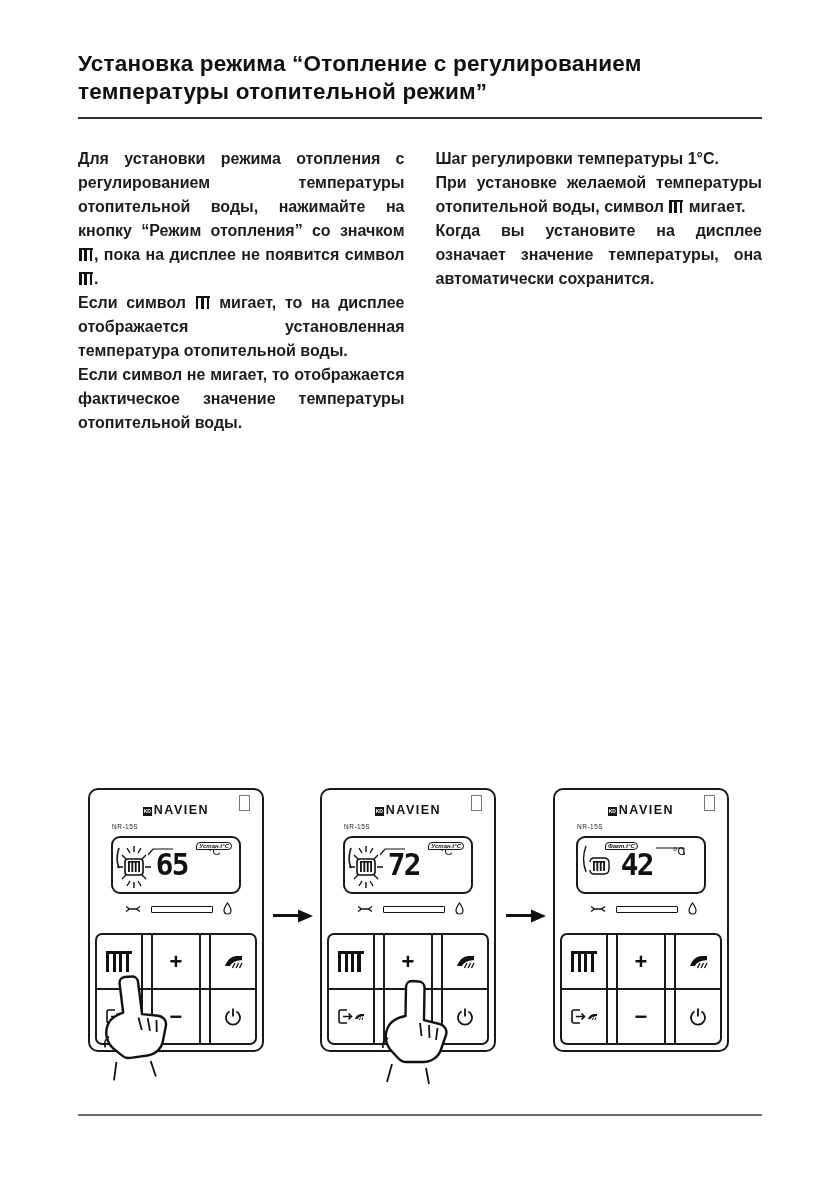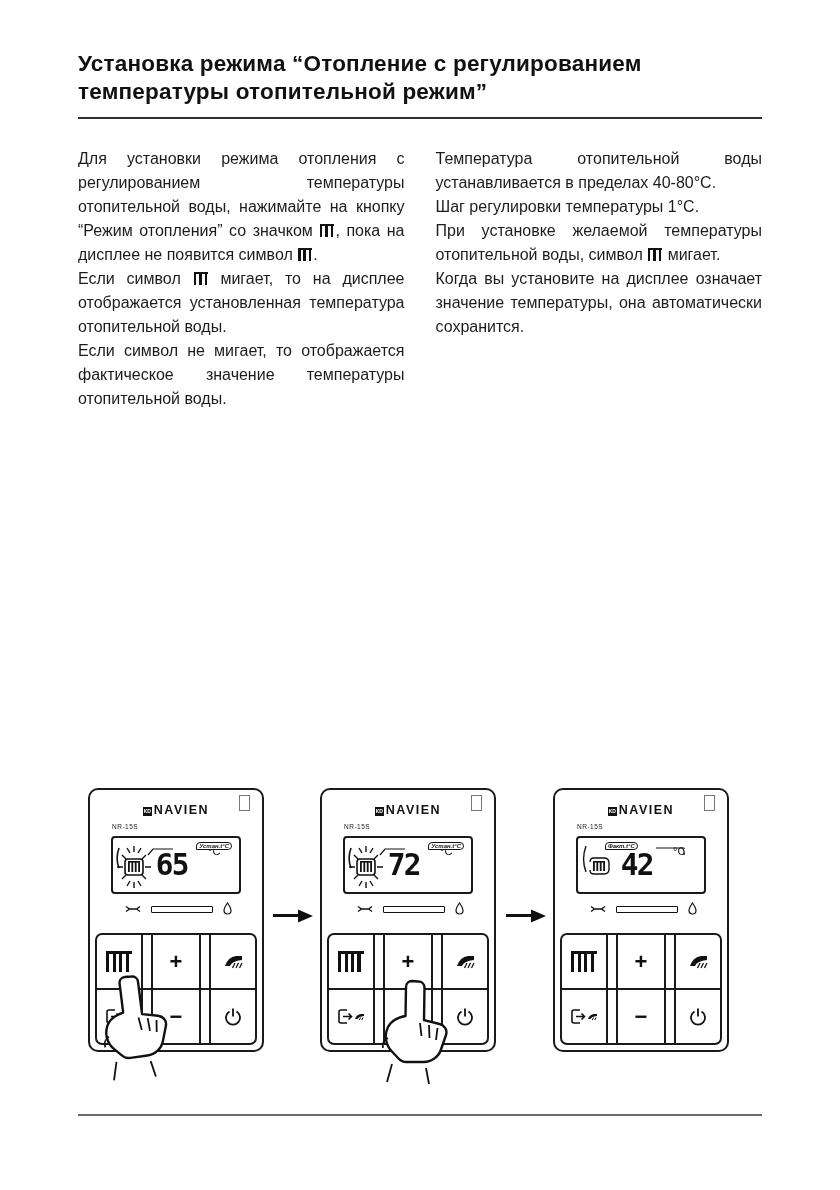--- a/index.html
+++ b/index.html
@@ -5,39 +5,39 @@
   html,body{margin:0;padding:0;background:#e8e8e8;}
   .page{position:relative;width:840px;height:1190px;background:#fff;margin:0 auto;
         font-family:"Liberation Sans",sans-serif;color:#1c1c1c;overflow:hidden;padding-left:40px;}
   
   .title{position:absolute;left:78px;top:50px;width:640px;font-size:22.5px;font-weight:bold;
          line-height:28px;color:#111;letter-spacing:.2px;}
   .rule-top{position:absolute;left:78px;top:117px;width:684px;height:2px;background:#2e2e2e;}
   .rule-bottom{position:absolute;left:78px;top:1114px;width:684px;height:2px;background:#6a6a6a;}
   
   .cols{position:absolute;left:78px;top:147px;width:684px;display:flex;gap:31px;}
-  .col{flex:1;font-size:16px;line-height:24px;text-align:justify;}
+  .col{flex:1;font-size:16px;line-height:24px;text-align:justify;font-weight:bold;}
   .col p{margin:0;}
   
   .rad-inline{display:inline-block;width:14px;height:11px;vertical-align:-1px;margin:0 1px;
       border-top:2.5px solid #111;
       background:repeating-linear-gradient(90deg,#111 0 2.5px,transparent 2.5px 5.3px);}
   
   .figure{position:absolute;left:0;top:788px;width:840px;height:330px;}
   .device{position:absolute;top:0;width:176px;height:264px;border:2.5px solid #1a1a1a;
           border-radius:10px;background:#fff;box-sizing:border-box;}
   .notch{position:absolute;top:5px;right:12px;width:9px;height:14px;border:1.5px solid #777;}
   .brand{position:absolute;top:13px;left:0;width:100%;text-align:center;font-weight:bold;
          font-size:12.5px;letter-spacing:1.5px;color:#111;}
   .logo-box{display:inline-block;width:9px;height:9px;background:#111;color:#fff;font-size:5px;
             line-height:9px;text-align:center;letter-spacing:0;vertical-align:1px;margin-right:2px;}
   .model{position:absolute;top:33px;left:22px;font-size:6.5px;letter-spacing:.5px;color:#222;}
   
   .lcd{position:absolute;top:46px;left:21px;width:130px;height:58px;border:2px solid #1a1a1a;
-       border-radius:4px;box-sizing:border-box;background:#fff;}
+       border-radius:9px;box-sizing:border-box;background:#fff;}
   .lcd svg.deco{position:absolute;left:0;top:0;}
   .lcd-value{position:absolute;top:8px;left:42px;font-family:"DejaVu Sans Mono",monospace;
              font-weight:bold;font-size:31px;letter-spacing:-2px;color:#111;transform:scaleX(.95);}
   .lcd-unit{position:absolute;top:7px;left:95px;font-size:11px;color:#111;}
   .lcd-tag{position:absolute;font-style:italic;font-weight:bold;font-size:6px;border:1px solid #111;
            border-radius:4px 4px 4px 0;padding:0 2px;background:#fff;white-space:nowrap;color:#111;}
   .tag-right{top:4px;right:7px;}
   .tag-left{top:4px;left:27px;}
   
   .status{position:absolute;top:112px;left:21px;width:130px;height:16px;}
@@ -68,21 +68,20 @@
   </div>
   <div class="rule-top"></div>
 
   <div class="cols">
     <div class="col">
       <p>Для установки режима отопления с регулированием температуры отопительной воды, нажимайте на кнопку “Режим отопления” со значком <span class="rad-inline"></span>, пока на дисплее не появится символ <span class="rad-inline"></span>.</p>
       <p>Если символ <span class="rad-inline"></span> мигает, то на дисплее отображается установленная температура отопительной воды.</p>
       <p>Если символ не мигает, то отображается фактическое значение температуры отопительной воды.</p>
     </div>
     <div class="col">
-      <p>Температура отопительной воды устанавливается в пределах 40-80°С.</p>
       <p>Шаг регулировки температуры 1°С.</p>
       <p>При установке желаемой температуры отопительной воды, символ <span class="rad-inline"></span> мигает.</p>
       <p>Когда вы установите на дисплее означает значение температуры, она автоматически сохранится.</p>
     </div>
   </div>
 
   <div class="figure">
 
     <div class="device" style="left:88px">
       <div class="notch"></div>

